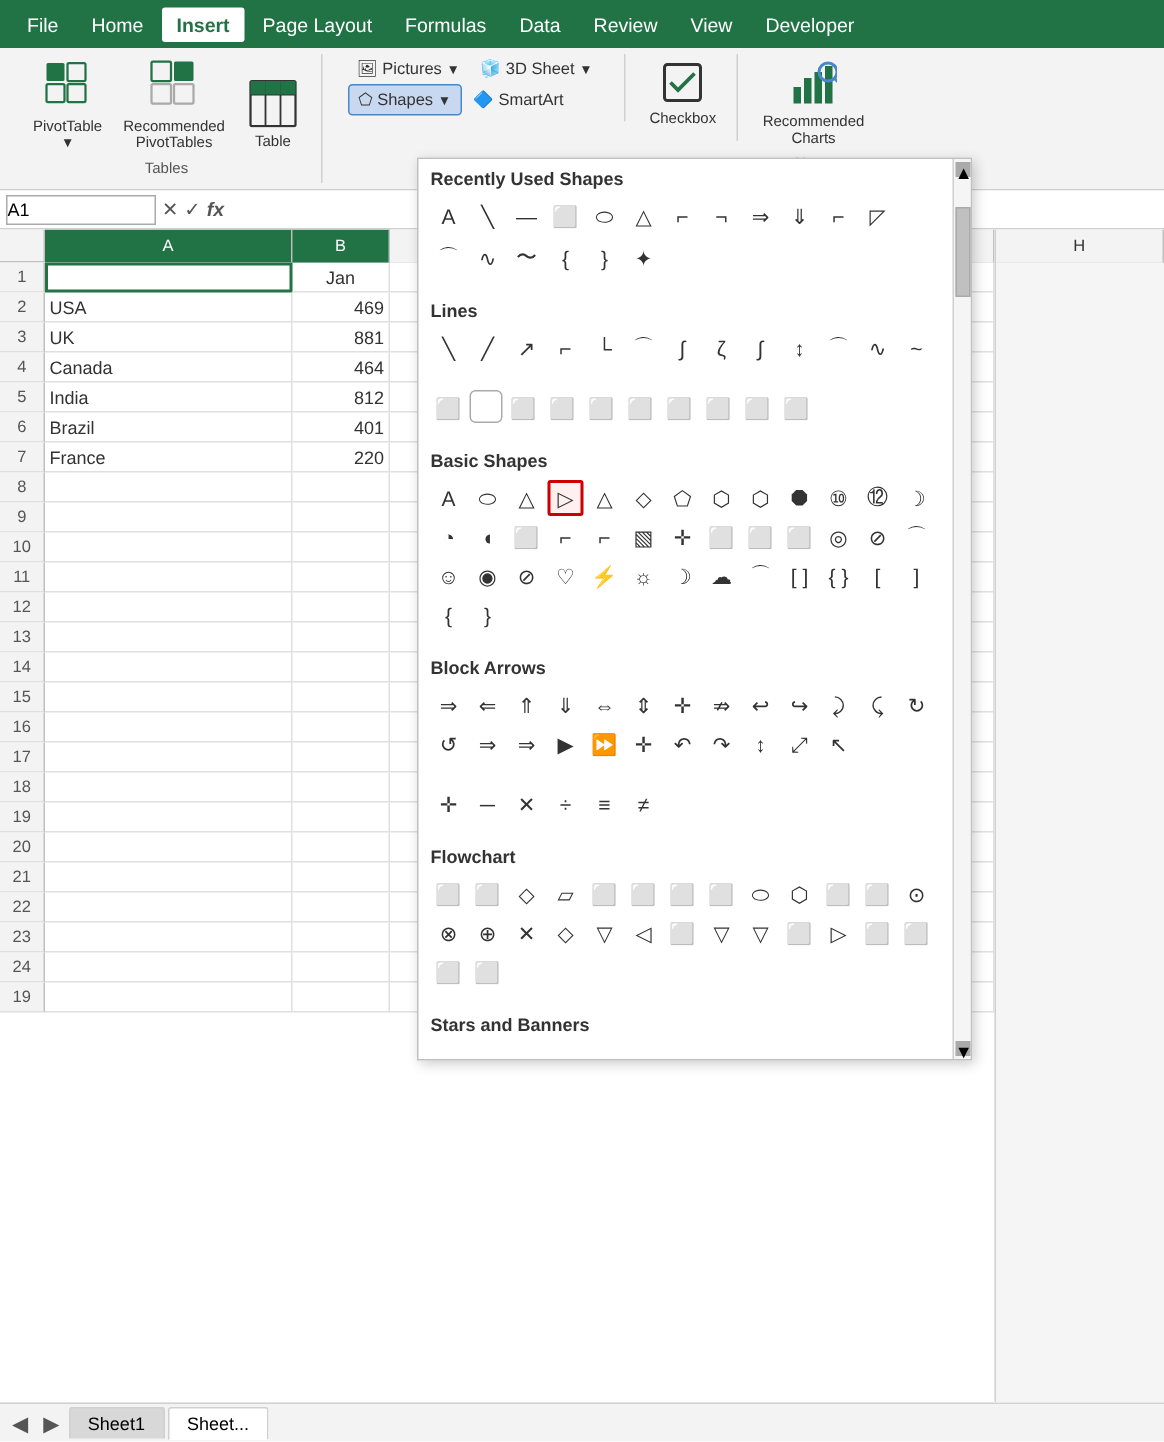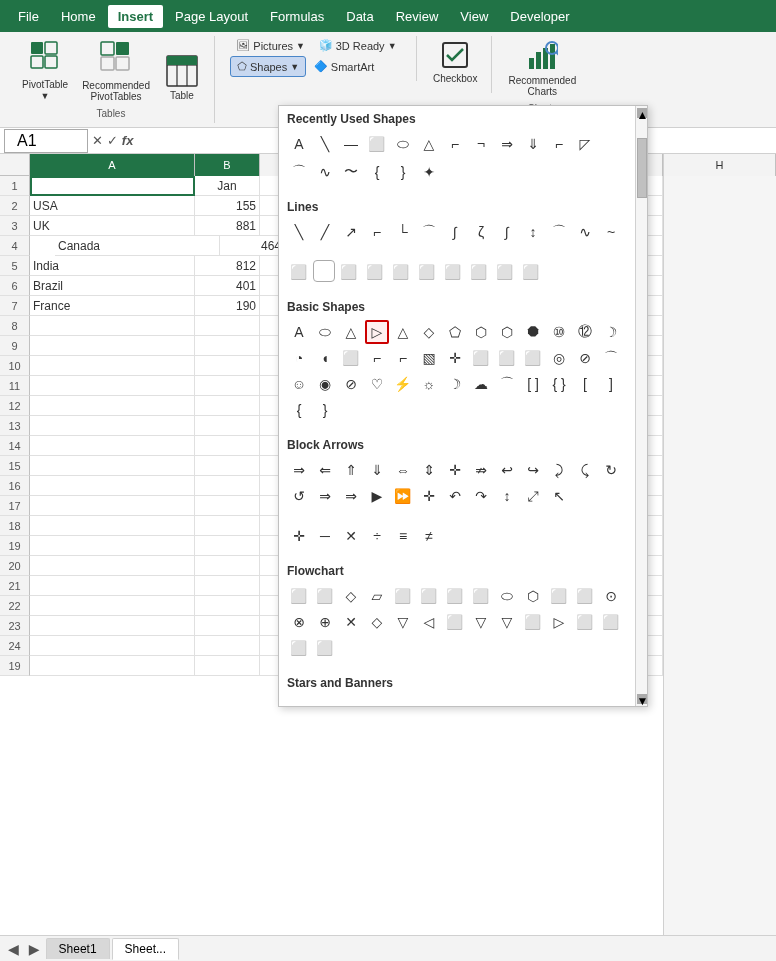--- a/index.html
+++ b/index.html
@@ -43,21 +43,21 @@
       font-size: 11px; color: #333; gap: 3px; white-space: nowrap;
     }
     .ribbon-btn-small.active { background: #c8d8f0; border: 1px solid #4a86c8; }
 
     
     .formula-bar {
       display: flex; align-items: center; height: 26px;
       border-bottom: 1px solid #d0d0d0; padding: 0 4px; gap: 4px; background: #fff;
     }
     .name-box {
-      width: 84px; border: 1px solid #aaa; padding: 2px 12px; font-size: 16px;
+      width: 100px; border: 1px solid #aaa; padding: 2px 0; font-size: 12px;
       background: #fff;
     }
     .formula-icons { display: flex; gap: 4px; color: #555; cursor: pointer; font-size: 13px; }
     .formula-input { flex: 1; border: none; outline: none; font-size: 12px; padding: 2px; }
     .col-headers { display: flex; background: #f3f3f3; border-bottom: 1px solid #c0c0c0; height: 22px; }
     .row-num-cell { width: 30px; min-width: 30px; background: #f3f3f3; border-right: 1px solid #c0c0c0; }
     .col-header {
       display: flex; align-items: center; justify-content: center;
       font-size: 11px; color: #333; border-right: 1px solid #c0c0c0;
       background: #f3f3f3; height: 22px;
@@ -207,21 +207,21 @@
       <div class="ribbon-group" style="min-width:200px; border-right:1px solid #d0d0d0;">
         <div class="ribbon-buttons" style="flex-direction:column; align-items:flex-start; gap:1px;">
           <div style="display:flex; gap:2px;">
             <div class="ribbon-btn-small">
               <span>🖼</span>
               <span>Pictures</span>
               <span style="font-size:9px;">▼</span>
             </div>
             <div class="ribbon-btn-small">
               <span>🧊</span>
-              <span>3D Ready</span>
+              <span>3D Sheet</span>
               <span style="font-size:9px;">▼</span>
             </div>
           </div>
           <div style="display:flex; gap:2px;">
             <div class="ribbon-btn-small active" style="background:#c8d8f0; border:1px solid #4a86c8;">
               <span>⬠</span>
               <span>Shapes</span>
               <span style="font-size:9px;">▼</span>
             </div>
             <div class="ribbon-btn-small">
@@ -300,42 +300,42 @@
             <div class="cell" style="width: 80px; min-width: 80px;"></div>
             <div class="cell" style="width: 60px; min-width: 60px;"></div>
             <div class="cell" style="width: 60px; min-width: 60px;"></div>
             <div class="cell" style="width: 60px; min-width: 60px;"></div>
             <div class="cell" style="width: 60px; min-width: 60px;"></div>
             <div class="cell" style="flex: 1 1 0%;"></div>
           </div>
           <div class="spreadsheet-row">
             <div class="row-number">2</div>
             <div class="cell" style="width: 165px; min-width: 165px;">USA</div>
-            <div class="cell" style="width: 65px; min-width: 65px; justify-content: flex-end;">155</div>
+            <div class="cell" style="width: 65px; min-width: 65px; justify-content: flex-end;">469</div>
             <div class="cell" style="width: 80px; min-width: 80px;"></div>
             <div class="cell" style="width: 60px; min-width: 60px;"></div>
             <div class="cell" style="width: 60px; min-width: 60px;"></div>
             <div class="cell" style="width: 60px; min-width: 60px;"></div>
             <div class="cell" style="width: 60px; min-width: 60px;"></div>
             <div class="cell" style="flex: 1 1 0%;"></div>
           </div>
           <div class="spreadsheet-row">
             <div class="row-number">3</div>
             <div class="cell" style="width: 165px; min-width: 165px;">UK</div>
             <div class="cell" style="width: 65px; min-width: 65px; justify-content: flex-end;">881</div>
             <div class="cell" style="width: 80px; min-width: 80px;"></div>
             <div class="cell" style="width: 60px; min-width: 60px;"></div>
             <div class="cell" style="width: 60px; min-width: 60px;"></div>
             <div class="cell" style="width: 60px; min-width: 60px;"></div>
             <div class="cell" style="width: 60px; min-width: 60px;"></div>
             <div class="cell" style="flex: 1 1 0%;"></div>
           </div>
           <div class="spreadsheet-row">
             <div class="row-number">4</div>
-            <div class="cell" style="width: 165px; min-width: 165px; margin-left: 25px;">Canada</div>
+            <div class="cell" style="width: 165px; min-width: 165px;">Canada</div>
             <div class="cell" style="width: 65px; min-width: 65px; justify-content: flex-end;">464</div>
             <div class="cell" style="width: 80px; min-width: 80px;"></div>
             <div class="cell" style="width: 60px; min-width: 60px;"></div>
             <div class="cell" style="width: 60px; min-width: 60px;"></div>
             <div class="cell" style="width: 60px; min-width: 60px;"></div>
             <div class="cell" style="width: 60px; min-width: 60px;"></div>
             <div class="cell" style="flex: 1 1 0%;"></div>
           </div>
           <div class="spreadsheet-row">
             <div class="row-number">5</div>
@@ -355,21 +355,21 @@
             <div class="cell" style="width: 80px; min-width: 80px;"></div>
             <div class="cell" style="width: 60px; min-width: 60px;"></div>
             <div class="cell" style="width: 60px; min-width: 60px;"></div>
             <div class="cell" style="width: 60px; min-width: 60px;"></div>
             <div class="cell" style="width: 60px; min-width: 60px;"></div>
             <div class="cell" style="flex: 1 1 0%;"></div>
           </div>
           <div class="spreadsheet-row">
             <div class="row-number">7</div>
             <div class="cell" style="width: 165px; min-width: 165px;">France</div>
-            <div class="cell" style="width: 65px; min-width: 65px; justify-content: flex-end;">190</div>
+            <div class="cell" style="width: 65px; min-width: 65px; justify-content: flex-end;">220</div>
             <div class="cell" style="width: 80px; min-width: 80px;"></div>
             <div class="cell" style="width: 60px; min-width: 60px;"></div>
             <div class="cell" style="width: 60px; min-width: 60px;"></div>
             <div class="cell" style="width: 60px; min-width: 60px;"></div>
             <div class="cell" style="width: 60px; min-width: 60px;"></div>
             <div class="cell" style="flex: 1 1 0%;"></div>
           </div>
           <div class="spreadsheet-row">
             <div class="row-number">8</div>
             <div class="cell" style="width: 165px; min-width: 165px;"></div>

